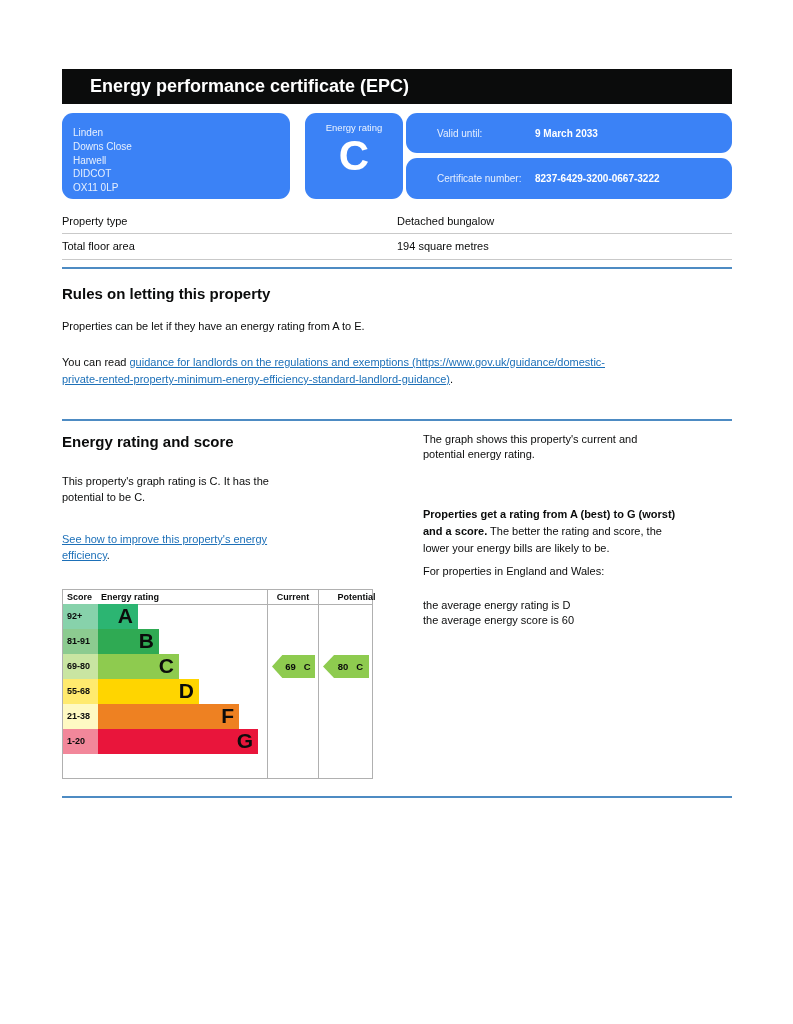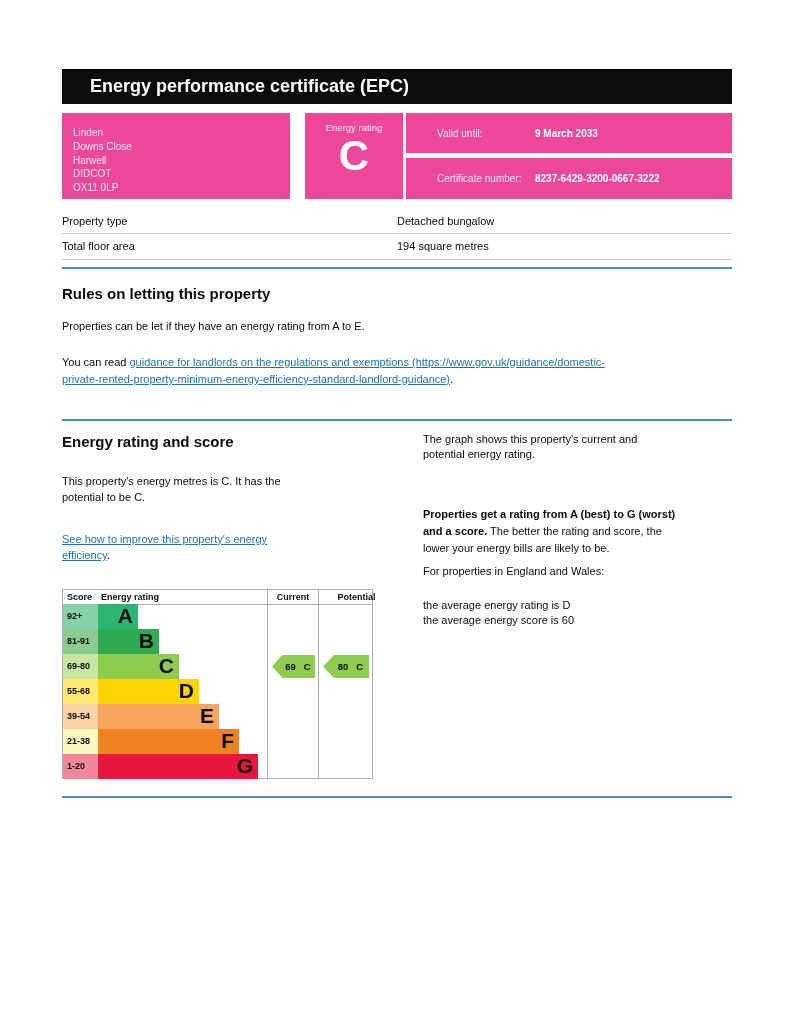--- a/index.html
+++ b/index.html
@@ -7,21 +7,21 @@
     position:relative; width:793px; height:1024px; background:#ffffff;
     font-family:"Liberation Sans", sans-serif; color:#0b0c0c; overflow:hidden;
   }
   .abs { position:absolute; }
 
   
   .header-bar { left:62px; top:69px; width:670px; height:35px; background:#0b0c0c; display:flex; align-items:center; }
   .header-bar .t { color:#ffffff; font-size:18px; font-weight:bold; padding-left:28px; }
 
   
-  .bluebox { background:#ec4899; box-sizing:border-box; }
+  .bluebox { background:#3b82f6; box-sizing:border-box;border-radius:11px; }
   .addr-box { left:62px; top:113px; width:228px; height:86px; padding:13px 8px 0 11px; }
   .addr-lines { font-size:10px; line-height:13.8px; color:rgba(255,255,255,0.87); white-space:pre-line; }
   .rating-box { left:305px; top:113px; width:98px; height:86px; text-align:center; }
   .er-label { margin-top:9px; font-size:9.5px; color:rgba(255,255,255,0.9); }
   .er-value { font-size:42px; line-height:46px; font-weight:bold; color:#ffffff; margin-top:0px; }
   .vbox { left:406px; top:113px; width:326px; height:40px; display:flex; align-items:center; }
   .cbox { left:406px; top:158px; width:326px; height:41px; display:flex; align-items:center; }
   .kv-lbl { margin-left:31px; width:98px; font-size:10px; color:rgba(255,255,255,0.87); }
   .kv-val { font-size:10px; font-weight:bold; color:#ffffff; }
 
@@ -117,21 +117,21 @@
 
   <div class="rule" style="top:267px"></div>
 
   <div class="abs h2 rules-h">Rules on letting this property</div>
   <div class="abs body-txt rules-p1">Properties can be let if they have an energy rating from A to E.</div>
   <div class="abs body-txt rules-p2"><span>You can read </span><span class="link"><span>guidance for landlords on the regulations and exemptions (https://www.gov.uk/guidance/domestic-</span><br><span>private-rented-property-minimum-energy-efficiency-standard-landlord-guidance)</span></span><span>.</span></div>
 
   <div class="rule" style="top:419px"></div>
 
   <div class="abs h2 score-h">Energy rating and score</div>
-  <div class="abs body-txt left-p">This property's energy metres is C. It has the
+  <div class="abs body-txt left-p">This property's graph rating is C. It has the
 potential to be C.</div>
   <div class="abs body-txt left-link-p"><span class="link"><span>See how to improve this property's energy</span><br><span>efficiency</span></span><span>.</span></div>
 
   <div class="abs body-txt right-p2"><span class="b">Properties get a rating from A (best) to G (worst)</span><br><span class="b">and a score.</span><span> The better the rating and score, the</span><br><span>lower your energy bills are likely to be.</span></div>
   <div class="abs body-txt right-p1">The graph shows this property's current and
 potential energy rating.</div>
   <div class="abs body-txt right-p3">For properties in England and Wales:</div>
   <div class="abs body-txt right-p4">the average energy rating is D
 the average energy score is 60</div>
 
@@ -153,24 +153,20 @@
         </div>
         <div class="band-row">
           <div class="score-cell" style="background: rgb(201, 229, 162);">69-80</div>
           <div class="bar" style="background: rgb(142, 203, 79); width: 81px;">C</div>
         </div>
         <div class="band-row">
           <div class="score-cell" style="background: rgb(255, 234, 110);">55-68</div>
           <div class="bar" style="background: rgb(255, 213, 0); width: 101px;">D</div>
         </div>
         <div class="band-row">
-          <div class="score-cell" style="background: rgb(251, 210, 165);">39-54</div>
-          <div class="bar" style="background: rgb(248, 166, 94); width: 121px;">E</div>
-        </div>
-        <div class="band-row">
           <div class="score-cell" style="background: #fef9c3;">21-38</div>
           <div class="bar" style="background: rgb(238, 129, 34); width: 141px;">F</div>
         </div>
         <div class="band-row">
           <div class="score-cell" style="background: rgb(242, 135, 154);">1-20</div>
           <div class="bar" style="background: rgb(233, 21, 59); width: 160px;">G</div>
         </div>
       </div>
     <div class="vdiv v1"></div>
     <div class="vdiv v2"></div>

